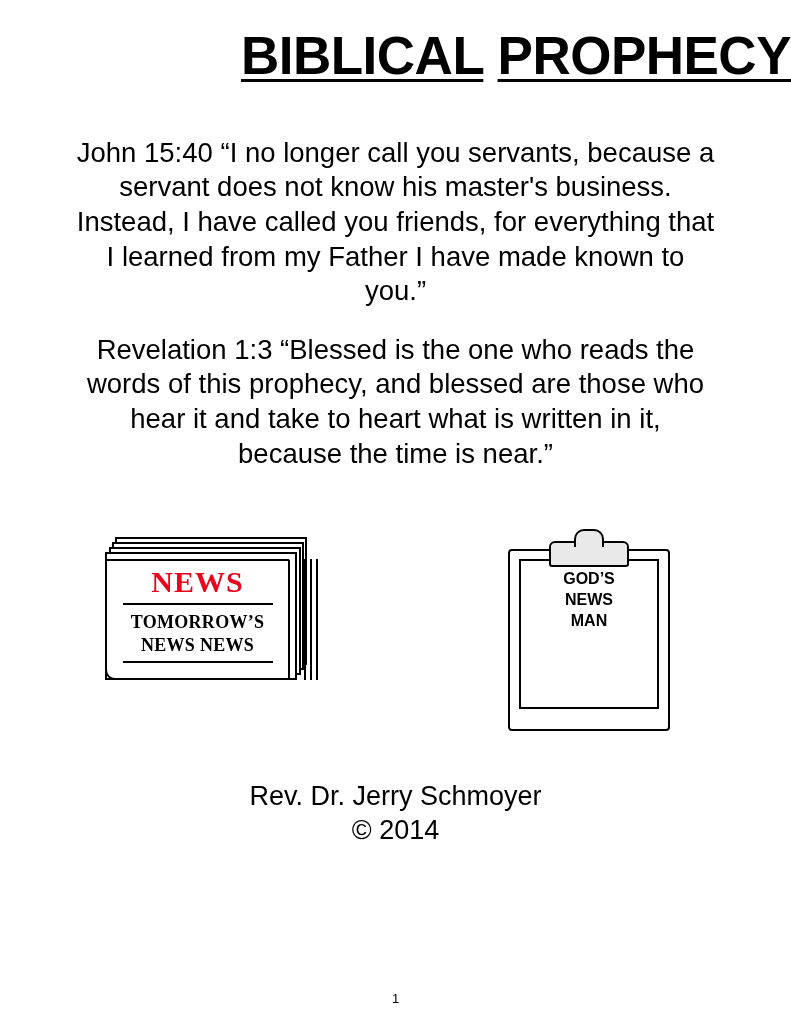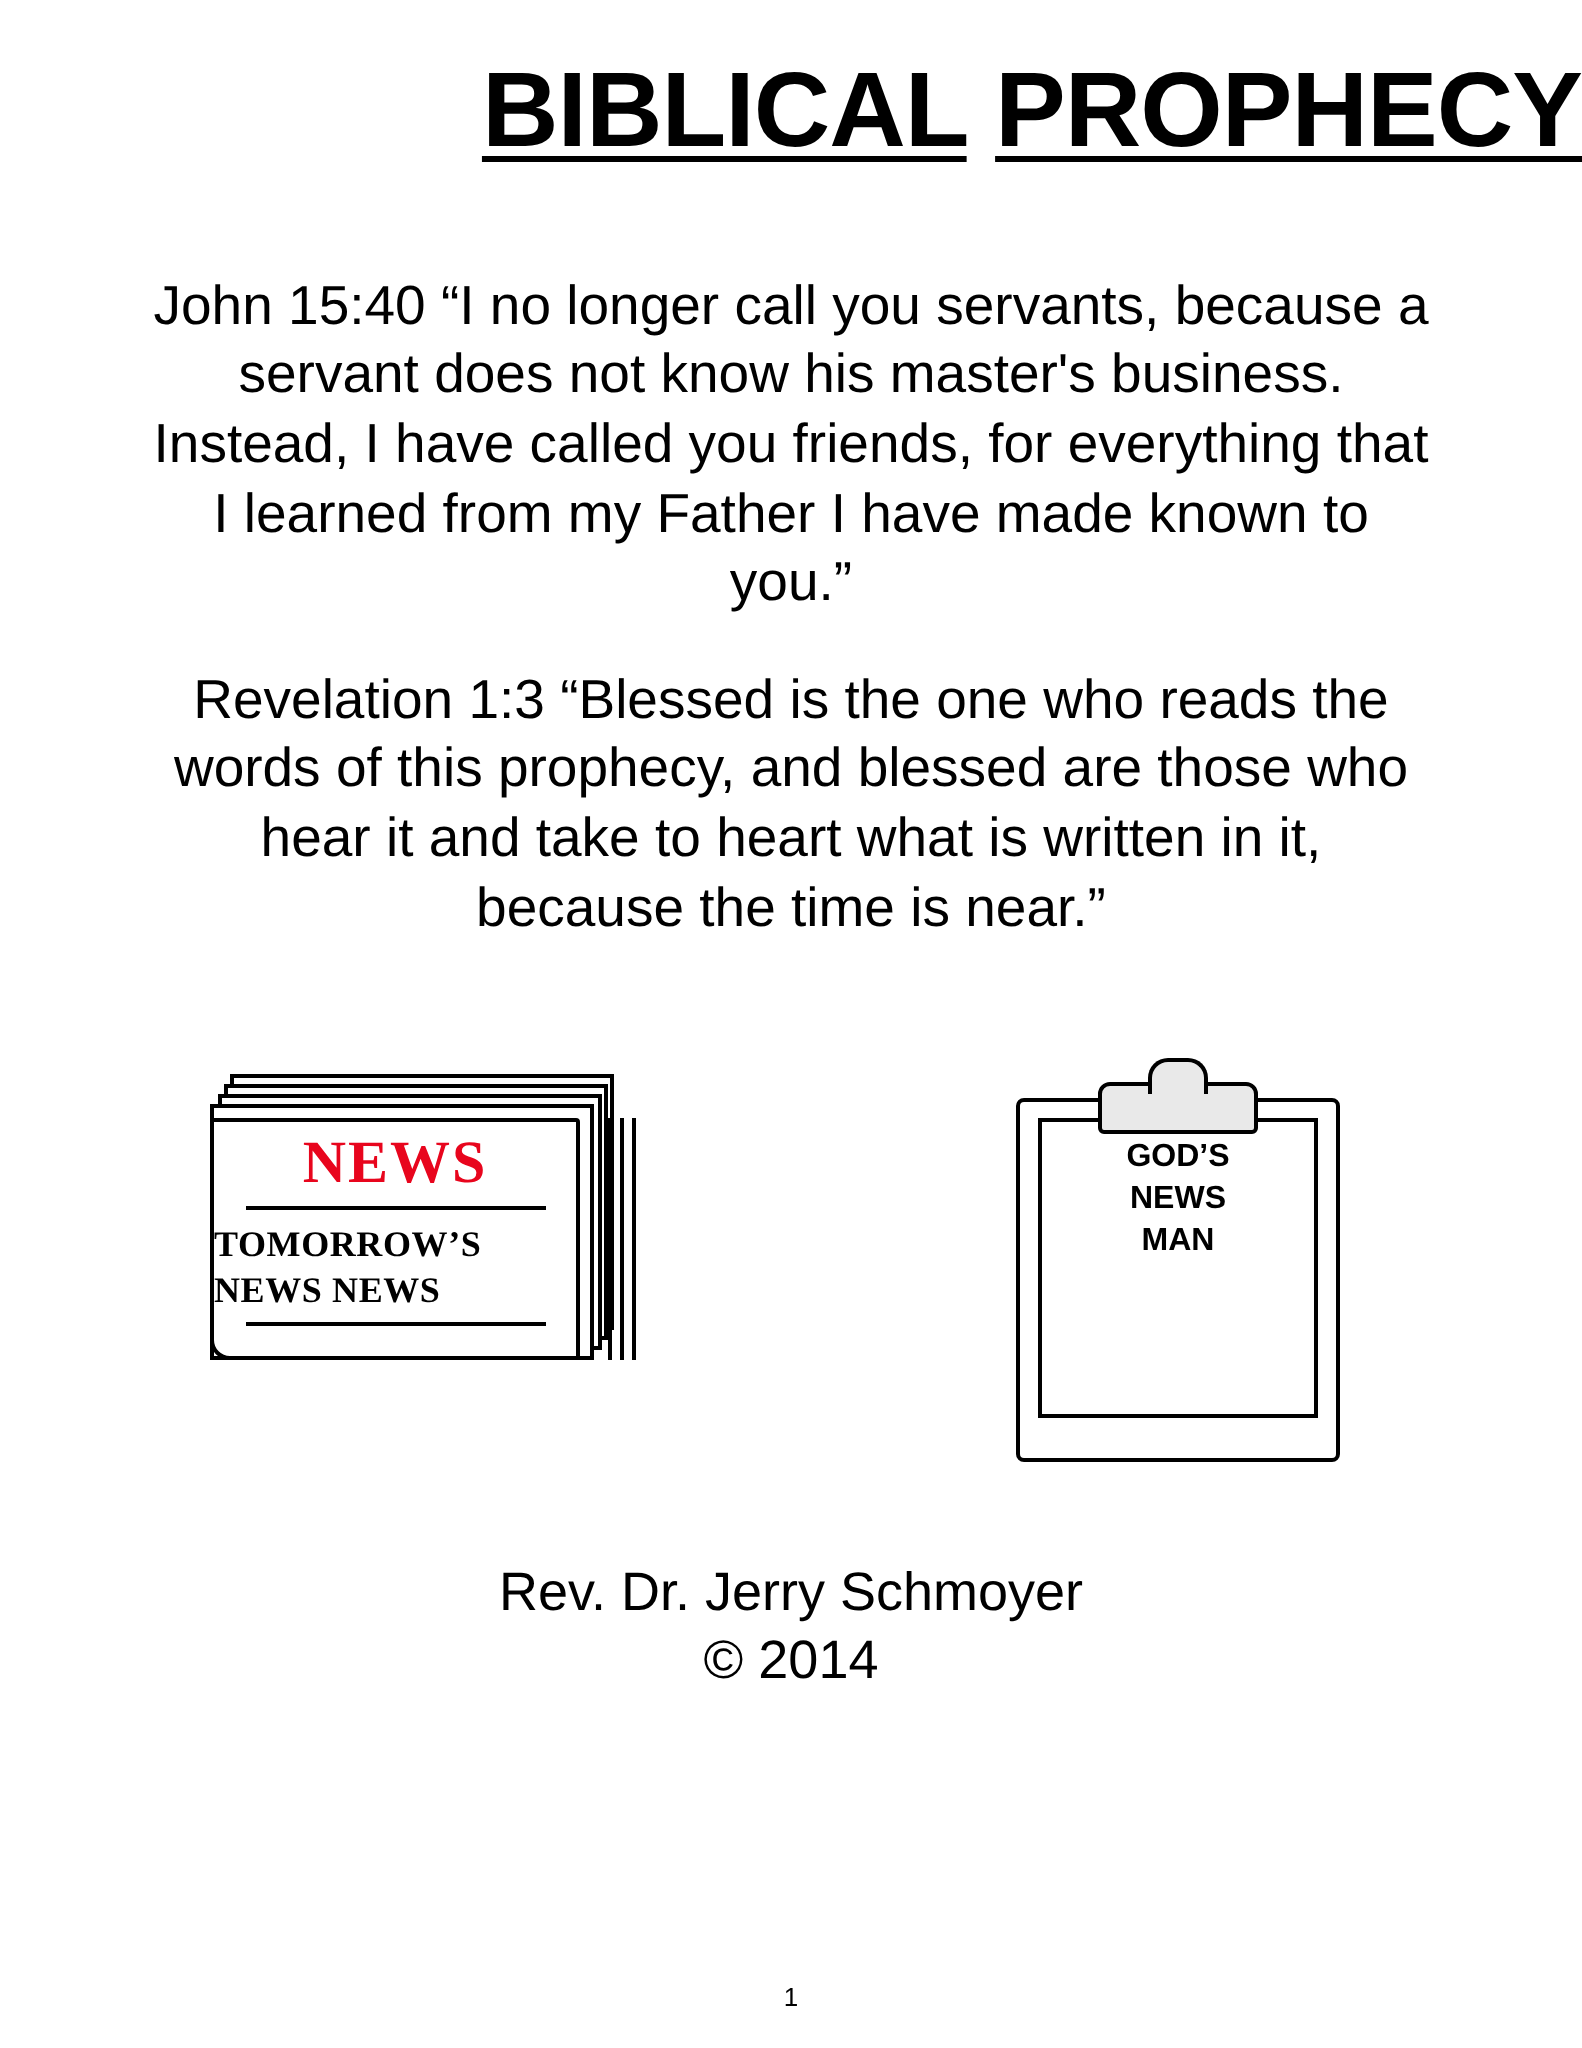--- a/index.html
+++ b/index.html
@@ -101,21 +101,21 @@
     margin-top: 6px;
     line-height: 1;
   }
   .np-rule {
     width: 150px;
     height: 2px;
     background: #000;
     margin: 6px auto 0 auto;
   }
   .np-lines {
-    text-align: left;
+    text-align: center;
     font-family: "Liberation Serif", serif;
     font-weight: bold;
     font-size: 18px;
     line-height: 1.25;
     margin-top: 6px;
     letter-spacing: 0.3px;
   }
   .np-botrule {
     width: 150px;
     height: 2px;

